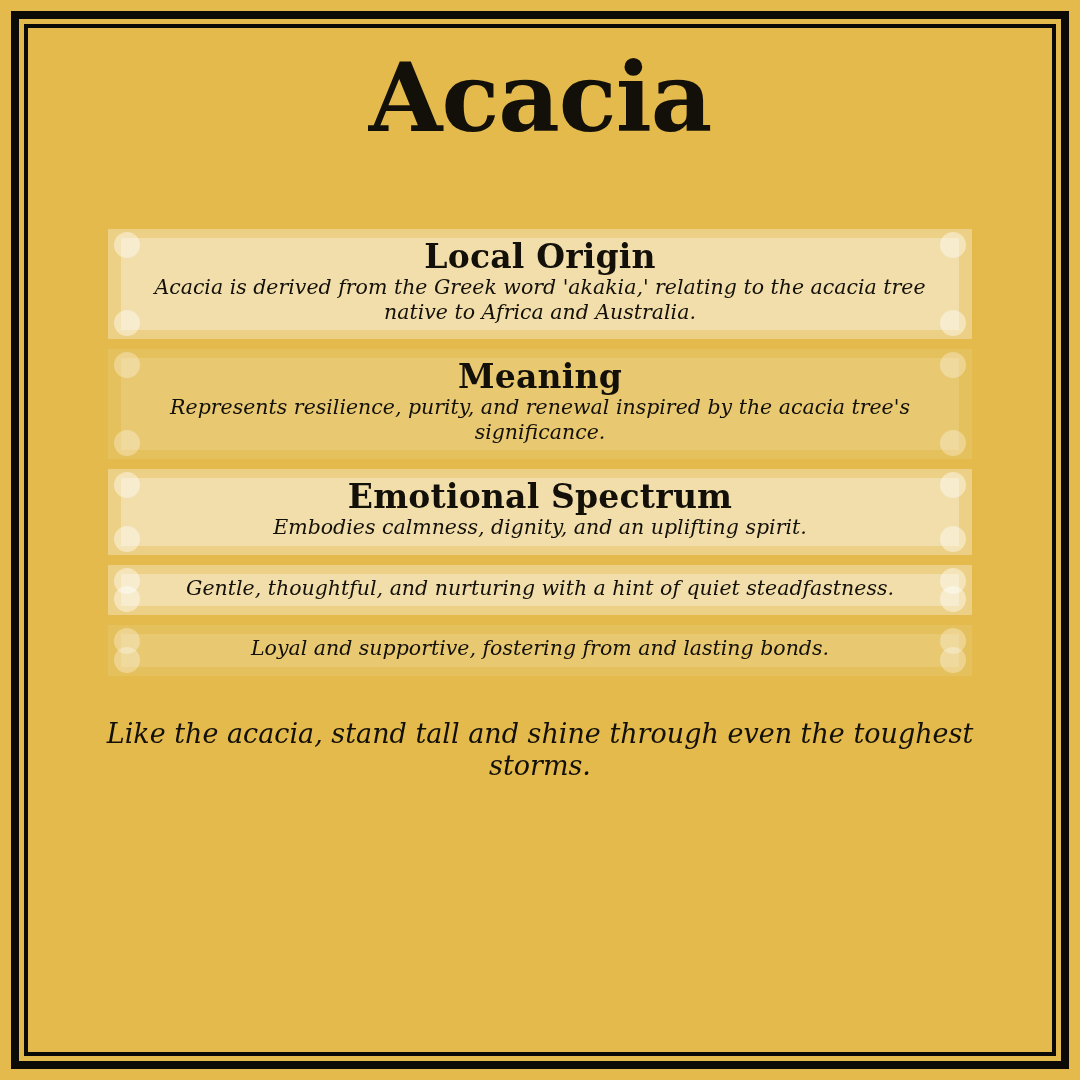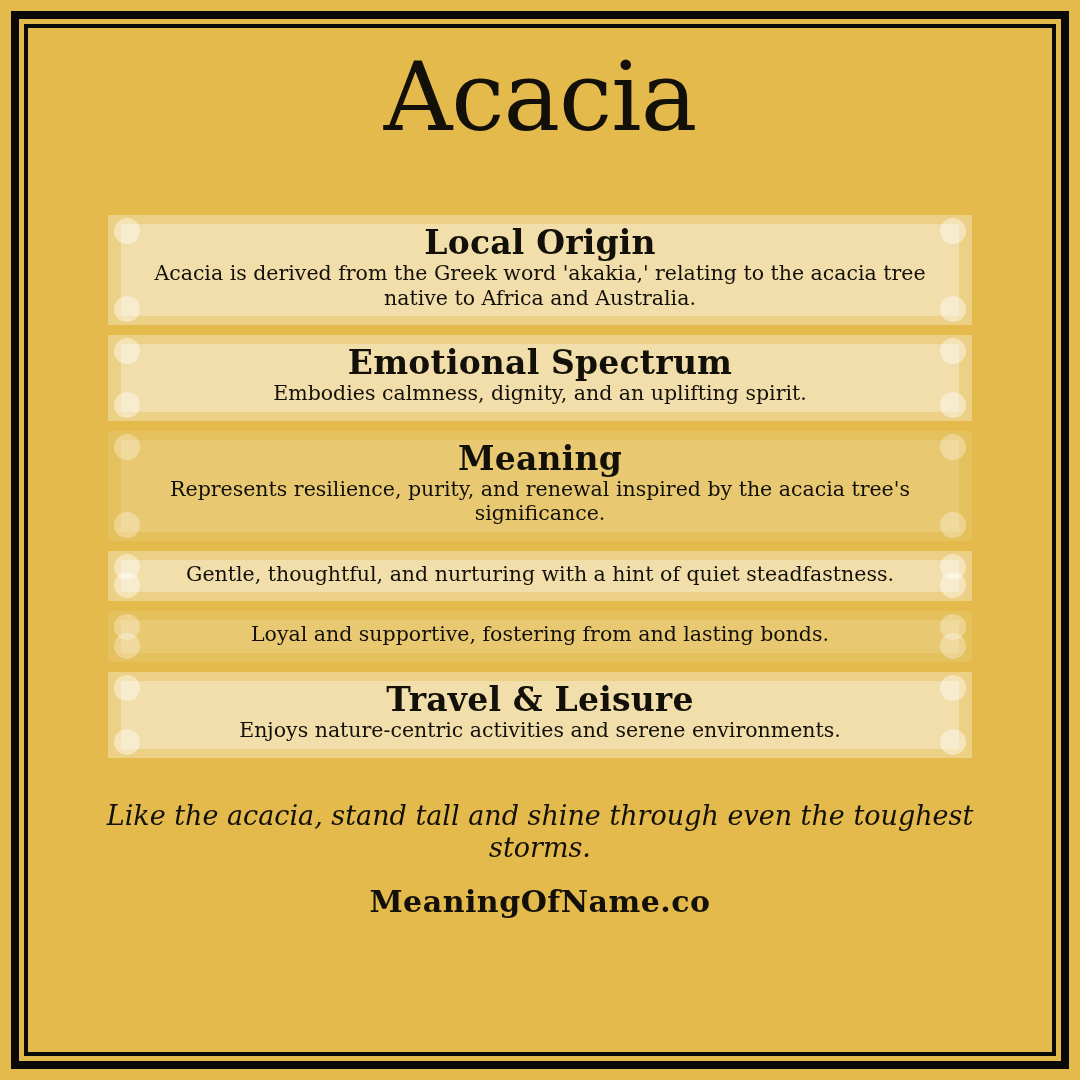--- a/index.html
+++ b/index.html
@@ -9,46 +9,46 @@
     font-family:"DejaVu Serif","Liberation Serif",serif;
     color:#131009;
   }
   
   .frame-outer{position:absolute;inset:11px;border:8px solid #0B0A07;pointer-events:none;}
   .frame-inner{position:absolute;inset:24px;border:4px solid #0B0A07;pointer-events:none;}
 
   .content{position:absolute;inset:28px;display:flex;flex-direction:column;align-items:center;}
 
   .title{
-    margin:22px 0 16px 0;
-    font-size:95px;line-height:1;font-weight:normal;
+    margin:22px 0 0 0;
+    font-size:95px;line-height:1;font-weight:bold;
     text-align:left;letter-spacing:-1px;
   }
 
   .cards{
-    width:864px;margin-top:54px;
+    width:864px;margin-top:84px;
     display:flex;flex-direction:column;gap:10px;
   }
   .card{
     position:relative;
     padding:9px 13px;
   }
   .card.strong{--band:rgba(255,255,255,0.33);--panel:rgba(255,255,255,0.30);--dot:rgba(255,255,255,0.42);}
   .card.faint {--band:rgba(255,255,255,0.10);--panel:rgba(255,255,255,0.13);--dot:rgba(255,255,255,0.30);}
   .card{background:var(--band);}
   .panel{
     background:var(--panel);
     text-align:center;
     padding:2px 24px 6px 24px;
   }
   .card-title{
     margin:0;font-size:33px;line-height:1.06;font-weight:bold;letter-spacing:0.2px;
   }
   .card-body{
-    margin:0;font-size:20.5px;line-height:1.2;
+    margin:0;font-size:20.5px;line-height:1.2;font-style:italic;
   }
   .dot{
     position:absolute;width:26px;height:26px;border-radius:50%;
     background:var(--dot);
   }
   .dot.tl{top:3px;left:6px;}
   .dot.tr{top:3px;right:6px;}
   .dot.bl{bottom:3px;left:6px;}
   .dot.br{bottom:3px;right:6px;}
 
@@ -78,39 +78,39 @@
       <span class="dot tl"></span>
       <span class="dot tr"></span>
       <span class="dot bl"></span>
       <span class="dot br"></span>
       <div class="panel">
         <h2 class="card-title">Local Origin</h2>
         <p class="card-body">Acacia is derived from the Greek word 'akakia,' relating to the acacia tree native to Africa and Australia.</p>
       </div>
     </section>
 
+    <section class="card faint">
+      <span class="dot tl"></span>
+      <span class="dot tr"></span>
+      <span class="dot bl"></span>
+      <span class="dot br"></span>
+      <div class="panel">
+        <h2 class="card-title">Meaning</h2>
+        <p class="card-body">Represents resilience, purity, and renewal inspired by the acacia tree's significance.</p>
+      </div>
+    </section>
+
     <section class="card strong">
       <span class="dot tl"></span>
       <span class="dot tr"></span>
       <span class="dot bl"></span>
       <span class="dot br"></span>
       <div class="panel">
         <h2 class="card-title">Emotional Spectrum</h2>
         <p class="card-body">Embodies calmness, dignity, and an uplifting spirit.</p>
-      </div>
-    </section>
-
-    <section class="card faint">
-      <span class="dot tl"></span>
-      <span class="dot tr"></span>
-      <span class="dot bl"></span>
-      <span class="dot br"></span>
-      <div class="panel">
-        <h2 class="card-title">Meaning</h2>
-        <p class="card-body">Represents resilience, purity, and renewal inspired by the acacia tree's significance.</p>
       </div>
     </section>
 
 
     <section class="card strong">
       <span class="dot tl"></span>
       <span class="dot tr"></span>
       <span class="dot bl"></span>
       <span class="dot br"></span>
       <div class="panel">
@@ -121,29 +121,18 @@
     <section class="card faint">
       <span class="dot tl"></span>
       <span class="dot tr"></span>
       <span class="dot bl"></span>
       <span class="dot br"></span>
       <div class="panel">
         <p class="card-body">Loyal and supportive, fostering from and lasting bonds.</p>
       </div>
     </section>
 
-    <section class="card strong">
-      <span class="dot tl"></span>
-      <span class="dot tr"></span>
-      <span class="dot bl"></span>
-      <span class="dot br"></span>
-      <div class="panel">
-        <h2 class="card-title">Travel &amp; Leisure</h2>
-        <p class="card-body">Enjoys nature-centric activities and serene environments.</p>
-      </div>
-    </section>
 
   </div>
 
   <p class="quote">Like the acacia, stand tall and shine through even the toughest storms.</p>
-  <p class="site">MeaningOfName.co</p>
 
 </div>
 
 </body></html>

